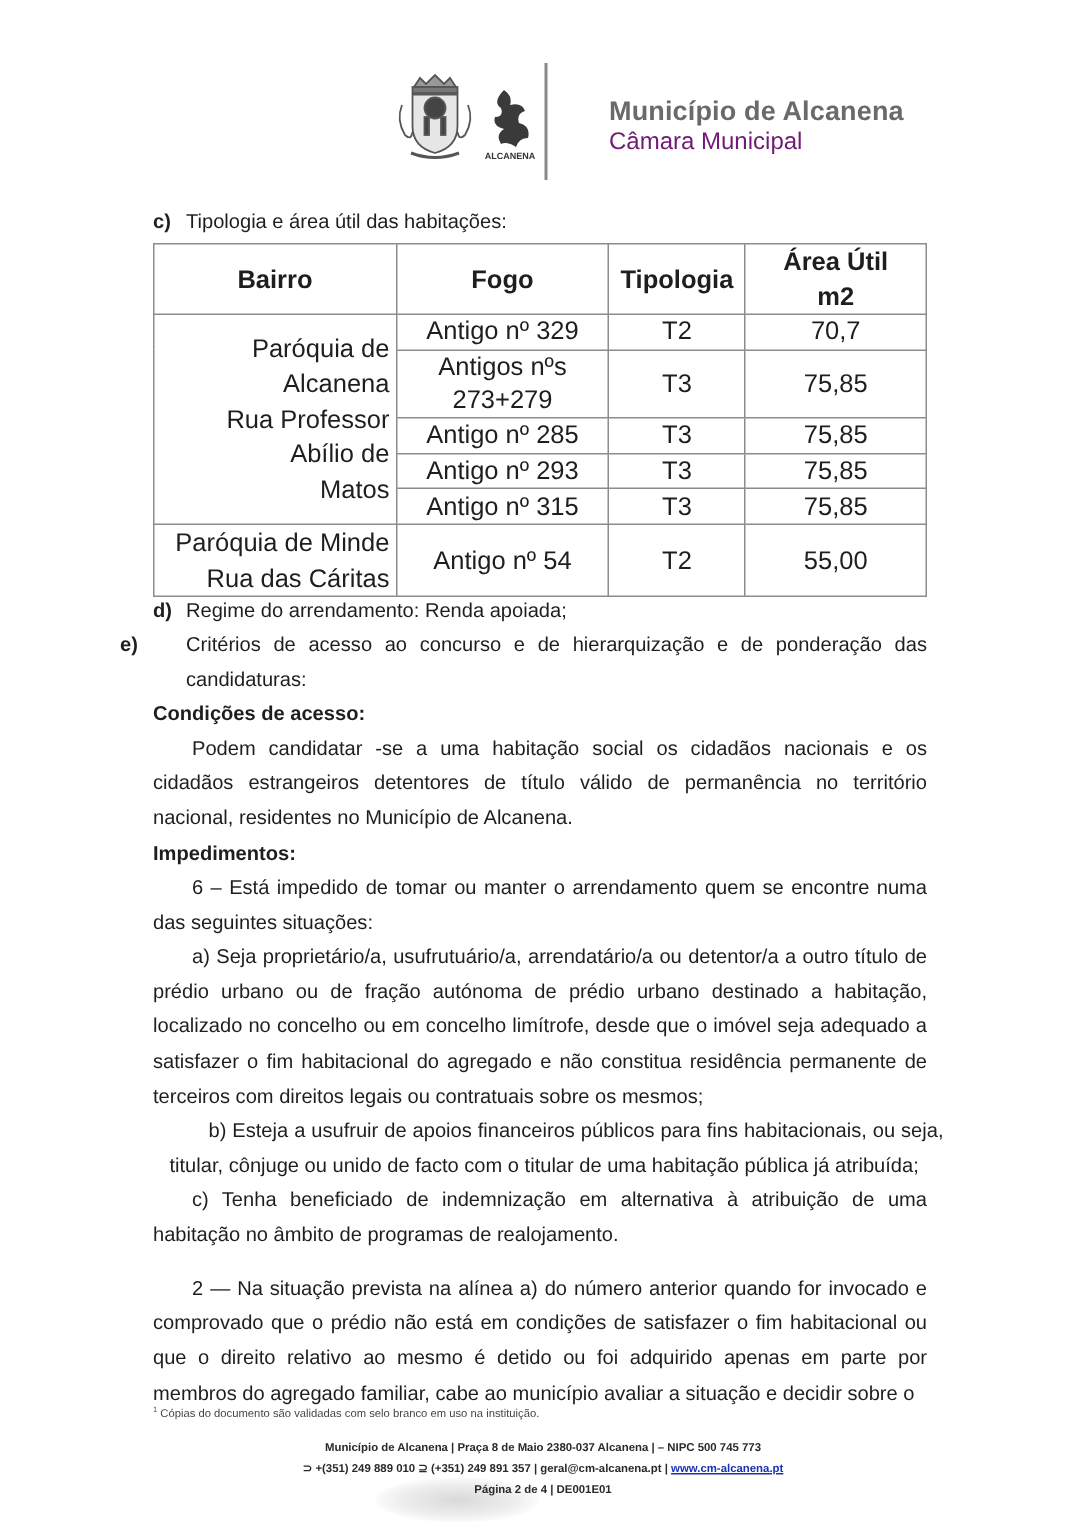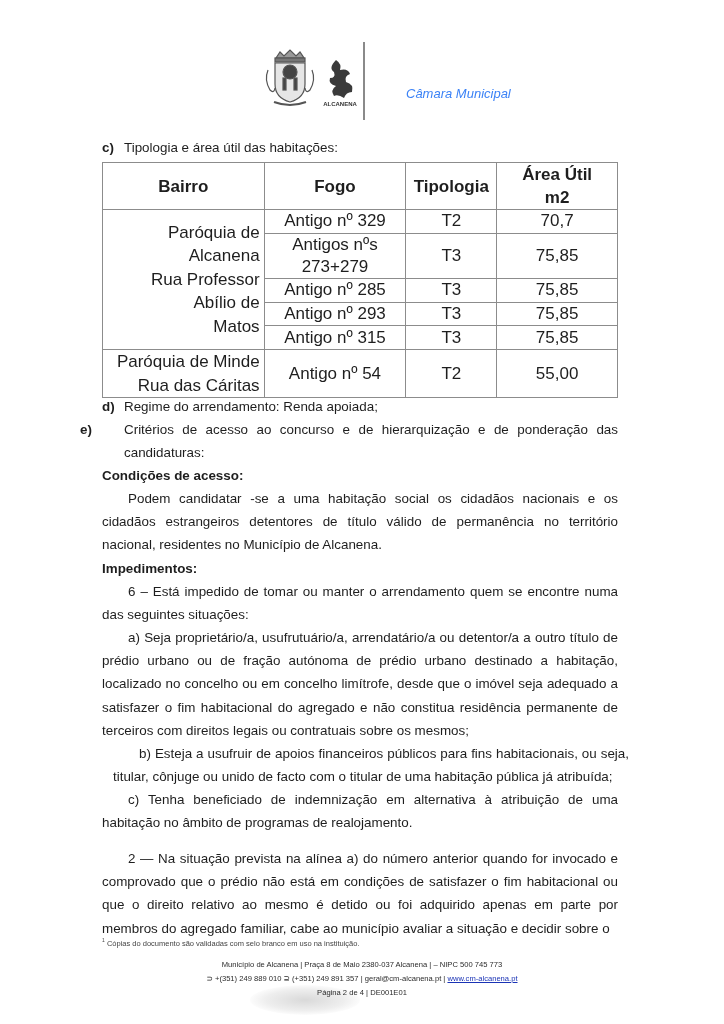--- a/index.html
+++ b/index.html
@@ -4,41 +4,41 @@
 <style>
   * { box-sizing: border-box; margin: 0; padding: 0; }
   html, body { width: 724px; height: 1024px; background: #ffffff; overflow: hidden; }
   body { position: relative; font-family: "Liberation Sans", sans-serif; color: #1e1e1e; }
 
   .header { position: absolute; left: 0; top: 0; width: 724px; height: 130px; }
   .crest { position: absolute; left: 262px; top: 48px; width: 56px; height: 60px; }
   .mark { position: absolute; left: 322px; top: 58px; width: 36px; height: 50px; }
   .vdivider { position: absolute; left: 363px; top: 42px; width: 2px; height: 78px; background: #8a8a8a; }
   .org-name { position: absolute; left: 406px; top: 64px; font-size: 18px; font-weight: bold; color: #6a6a6a; letter-spacing: 0.1px; }
-  .org-sub { position: absolute; left: 406px; top: 86px; font-size: 13px; color: #3b82f6; font-style: italic; }
+  .org-sub { position: absolute; left: 406px; top: 86px; font-size: 16px; color: #701a75; }
 
   .item { position: absolute; left: 102px; font-size: 13.4px; line-height: 23.2px; width: 516px; }
   .item .lbl { font-weight: bold; display: inline-block; width: 22px; }
   .item.hang { padding-left: 22px; text-indent: -22px; text-align: justify; }
 
   table.tipologia { position: absolute; left: 102px; top: 162px; width: 516px; border-collapse: collapse; font-size: 17px; }
   table.tipologia th, table.tipologia td { border: 1.5px solid #8c8c8c; text-align: center; vertical-align: middle; padding: 0 4px; }
   table.tipologia th { font-weight: bold; height: 47px; line-height: 23px; }
   table.tipologia td { height: 23.8px; line-height: 22px; }
   table.tipologia td.bairro { line-height: 23.4px; text-align: right; }
   table.tipologia td.tall { height: 48px; }
   col.c1 { width: 162px; } col.c2 { width: 142px; } col.c3 { width: 91px; } col.c4 { width: 121px; }
 
   .para { position: absolute; left: 102px; width: 516px; font-size: 13.4px; line-height: 23.2px; text-align: justify; }
   .indent { text-indent: 26px; }
   .bold { font-weight: bold; }
 
   .footnote { position: absolute; left: 102px; top: 937px; font-size: 7.5px; color: #444; }
   .footnote sup { font-size: 5px; }
-  .footer { position: absolute; left: 0; width: 724px; text-align: center; font-size: 7.6px; font-weight: normal; color: #2a2a2a; }
+  .footer { position: absolute; left: 0; width: 724px; text-align: center; font-size: 7.6px; font-weight: bold; color: #2a2a2a; }
   .footer a { color: #1a33b5; text-decoration: underline; }
   .smudge { position: absolute; left: 250px; top: 985px; width: 110px; height: 30px; border-radius: 50%; background: radial-gradient(ellipse at center, #d9d9d9 0%, #eeeeee 50%, rgba(255,255,255,0) 75%); }
 </style>
 </head>
 <body>
 
 <div class="header">
   <svg class="crest" viewBox="0 0 56 60">
     <g fill="none" stroke="#555" stroke-width="1.2">
       <path d="M14 10 L18 4 L22 8 L28 2 L34 8 L38 4 L42 10 Z" fill="#999"></path>
@@ -50,20 +50,21 @@
       <path d="M6 22 Q2 32 8 42 Q12 46 13 40"></path>
       <path d="M50 22 Q54 32 48 42 Q44 46 43 40"></path>
       <path d="M12 54 Q28 60 44 54" stroke-width="2"></path>
     </g>
   </svg>
   <svg class="mark" viewBox="0 0 36 50">
     <path d="M14 2 Q20 6 18 12 Q26 10 28 16 Q22 18 24 24 Q32 26 30 34 Q24 34 22 40 Q16 36 12 38 Q8 32 14 28 Q6 26 8 20 Q14 20 12 14 Q6 10 14 2 Z" fill="#3a3a3a"></path>
     <text x="18" y="48" font-size="6" text-anchor="middle" fill="#333" font-family="Liberation Sans, sans-serif" font-weight="bold">ALCANENA</text>
   </svg>
   <div class="vdivider"></div>
+  <div class="org-name">Município de Alcanena</div>
   <div class="org-sub">Câmara Municipal</div>
 </div>
 
 <div class="item" style="top:136px;">
   <span class="lbl">c)</span><span>Tipologia e área útil das habitações:</span>
 </div>
 
 <table class="tipologia">
   <colgroup>
       <col class="c1">

